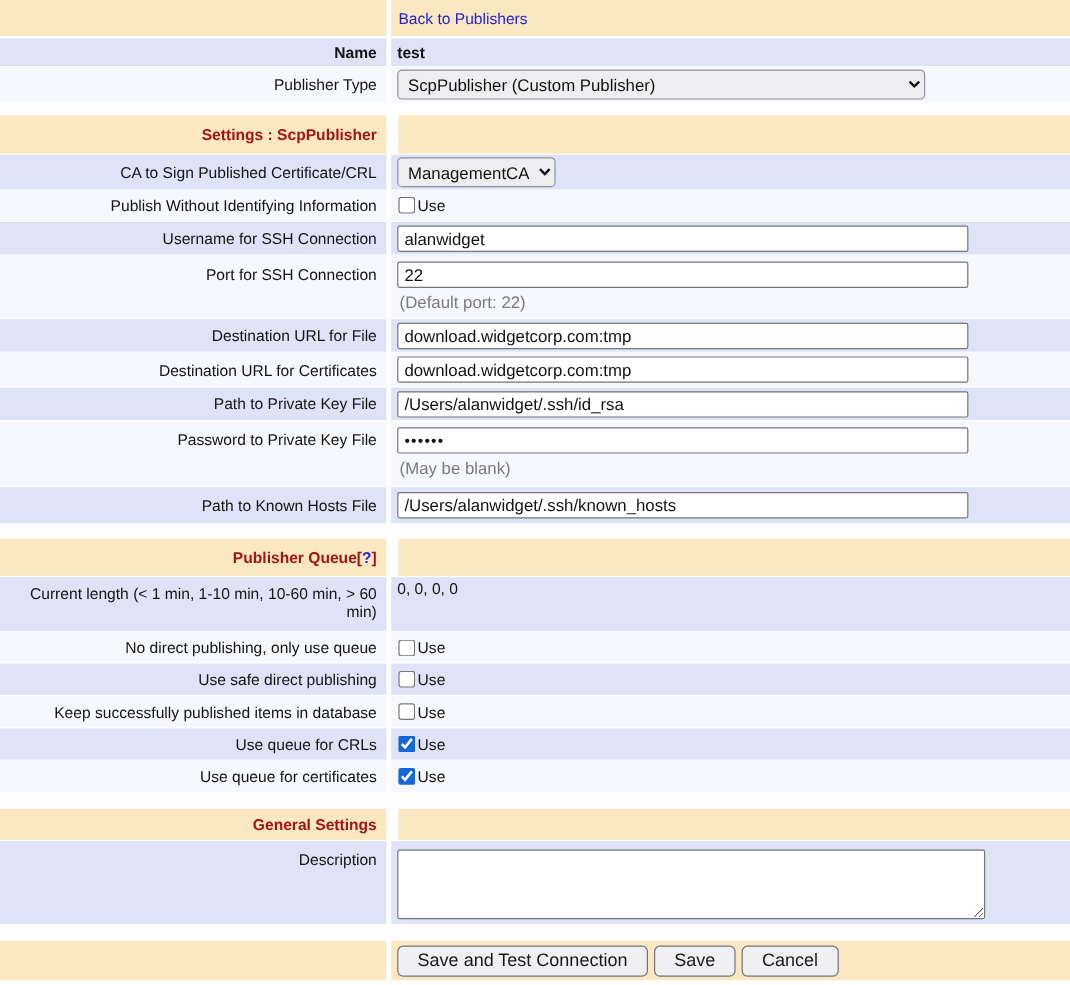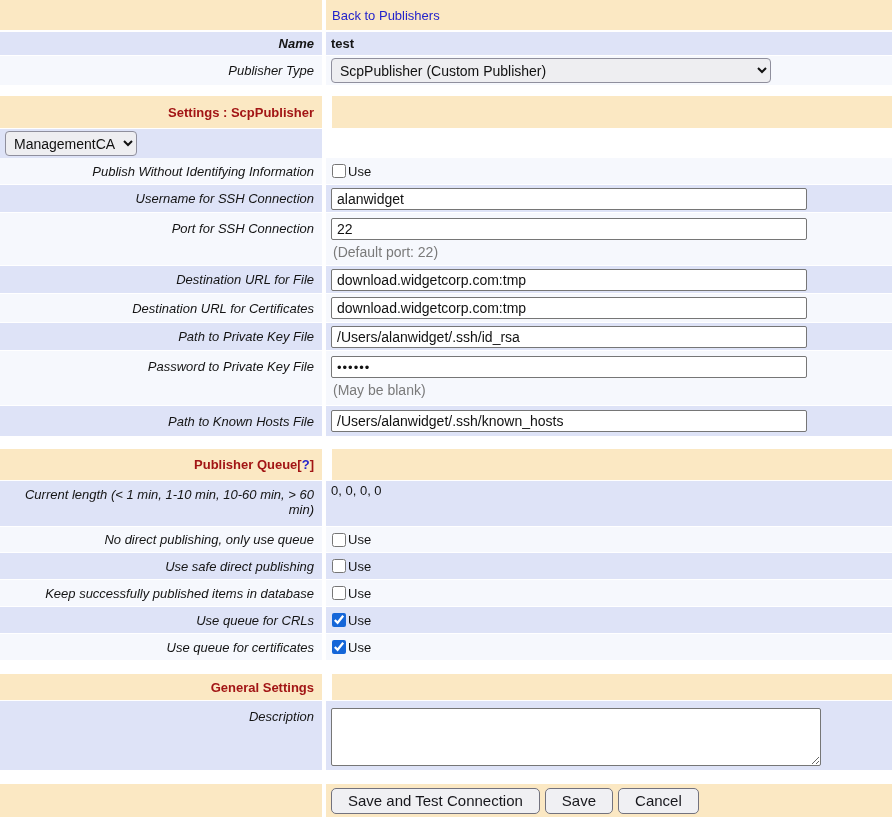--- a/index.html
+++ b/index.html
@@ -17,21 +17,20 @@
     column-gap:4px;
     align-items:center;
   }
   .row.tall { align-items:start; }
   .cell { height:100%; border-bottom:1px solid #fff; }
   .label-cell {
     display:flex; justify-content:flex-end; align-items:center;
     text-align:right;
     padding:2px 8px 2px 6px;
     height:100%;
-    font-style:italic;
   }
   .tall .label-cell { align-items:flex-start; padding-top:8px; }
   .value-cell {
     display:flex; align-items:center;
     padding:2px 4px 2px 5px;
     height:100%;
   }
   .tall .value-cell { align-items:flex-start; flex-direction:column; justify-content:flex-start; padding-top:5px; }
   .bg-a { background:var(--row-blue, #dee3f7); }
   .bg-b { background:var(--row-pale, #f6f8fd); }
@@ -142,20 +141,21 @@
 </div>
 
 <div class="gap11"></div>
 
 <div class="hdr hdr-settings">
   <div class="cell bg-h title-cell">Settings : ScpPublisher</div>
   <div class="cell bg-h"></div>
 </div>
 
 <div class="row r29">
+  <div class="cell bg-a label-cell">CA to Sign Published Certificate/CRL</div>
   <div class="cell bg-a value-cell">
     <select>
       <option>ManagementCA</option>
     </select>
   </div>
 </div>
 
 <div class="row r27">
   <div class="cell bg-b label-cell">Publish Without Identifying Information</div>
   <div class="cell bg-b value-cell">

